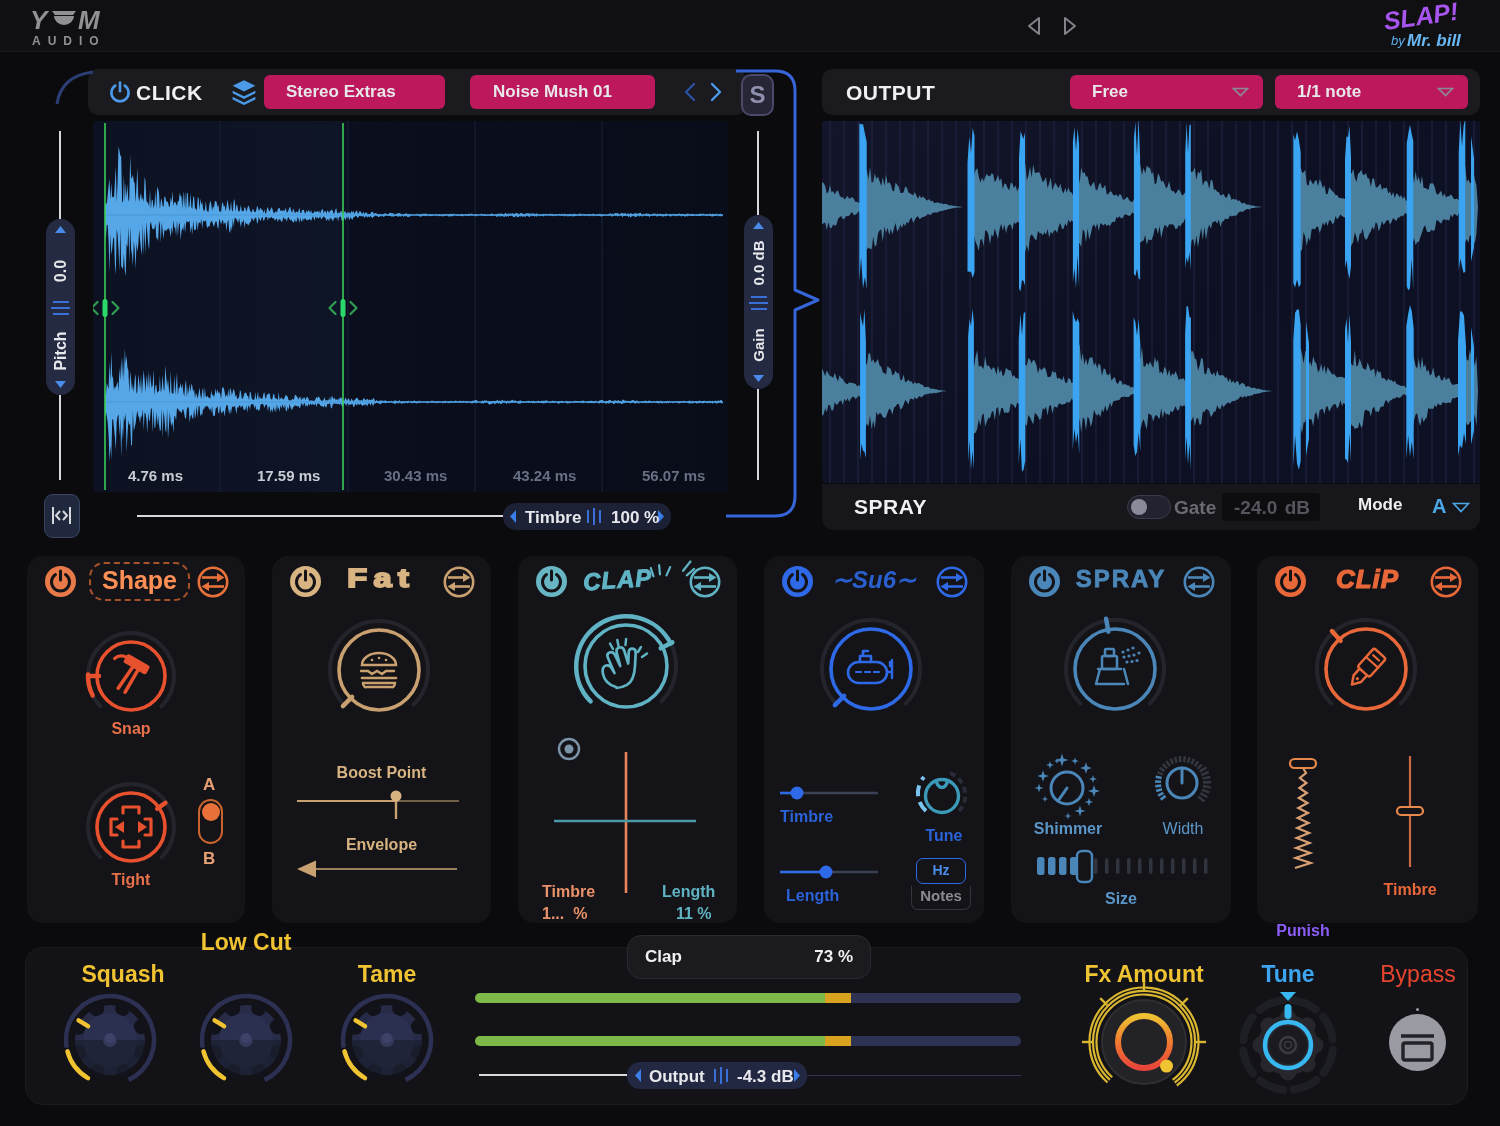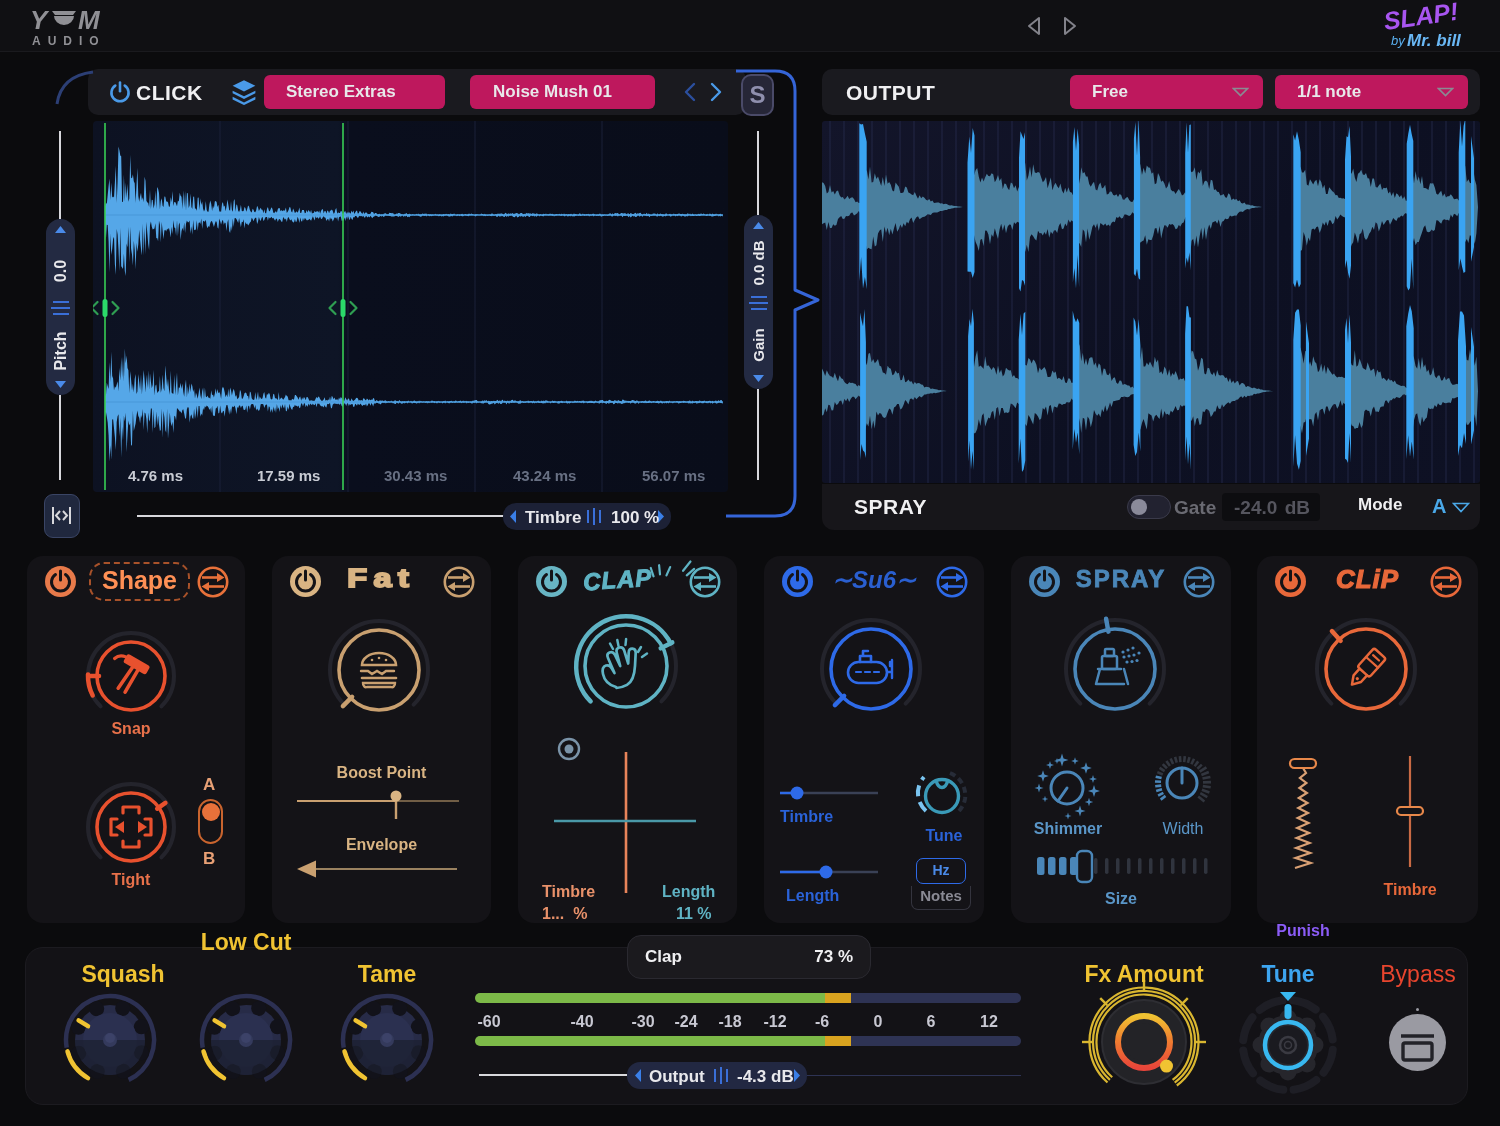--- a/index.html
+++ b/index.html
@@ -687,32 +687,20 @@
       <circle cx="1307.1" cy="95.9" r="8.5" fill="#26262c"></circle>
 <circle cx="1288" cy="115" r="23" fill="none" stroke="#38b8f0" stroke-width="4.5"></circle>
 <circle cx="1288" cy="115" r="19" fill="#1a1a20"></circle>
 <circle cx="1288" cy="115" r="8" fill="none" stroke="#3a3a42" stroke-width="2.5"></circle>
 <circle cx="1288" cy="115" r="3.5" fill="none" stroke="#3a3a42" stroke-width="1.5"></circle>
 <path d="M1280 62 l16 0 l-8 9 z" fill="#38b8f0"></path>
 <rect x="1284.5" y="74" width="7" height="15" rx="3.5" fill="#38b8f0"></rect>
   </svg>
 
   <div class="abs" style="left:475px; top:993px; width:546px; height:10px; border-radius:5px; background:linear-gradient(90deg,#7cb948 0,#7cb948 350px,#d9a31f 350px,#d9a31f 376px,#2e3354 376px);"></div>
-  <div class="abs" style="left:503px; top:1013px; width:546px; height:18px;">
-      <div class="abs" style="left:-39px; top:0; width:50px; text-align:center; color:#c8c8d2; font-size:16px; font-weight:bold;">-60</div>
-      <div class="abs" style="left:54px; top:0; width:50px; text-align:center; color:#c8c8d2; font-size:16px; font-weight:bold;">-40</div>
-      <div class="abs" style="left:115px; top:0; width:50px; text-align:center; color:#c8c8d2; font-size:16px; font-weight:bold;">-30</div>
-      <div class="abs" style="left:158px; top:0; width:50px; text-align:center; color:#c8c8d2; font-size:16px; font-weight:bold;">-24</div>
-      <div class="abs" style="left:202px; top:0; width:50px; text-align:center; color:#c8c8d2; font-size:16px; font-weight:bold;">-18</div>
-      <div class="abs" style="left:247px; top:0; width:50px; text-align:center; color:#c8c8d2; font-size:16px; font-weight:bold;">-12</div>
-      <div class="abs" style="left:294px; top:0; width:50px; text-align:center; color:#c8c8d2; font-size:16px; font-weight:bold;">-6</div>
-      <div class="abs" style="left:350px; top:0; width:50px; text-align:center; color:#c8c8d2; font-size:16px; font-weight:bold;">0</div>
-      <div class="abs" style="left:403px; top:0; width:50px; text-align:center; color:#c8c8d2; font-size:16px; font-weight:bold;">6</div>
-      <div class="abs" style="left:461px; top:0; width:50px; text-align:center; color:#c8c8d2; font-size:16px; font-weight:bold;">12</div>
-    </div>
   <div class="abs" style="left:475px; top:1036px; width:546px; height:10px; border-radius:5px; background:linear-gradient(90deg,#7cb948 0,#7cb948 350px,#d9a31f 350px,#d9a31f 376px,#2e3354 376px);"></div>
   <div class="abs" style="left:479px; top:1074px; width:148px; height:2px; background:#d8d8dc;"></div>
   <div class="abs" style="left:806px; top:1074.5px; width:215px; height:1.6px; background:#2e3354;"></div>
   <div class="abs" style="left:627px; top:1062px; width:180px; height:27px; background:#222842; border-radius:13px;">
     <svg width="180" height="27" viewBox="0 0 180 27">
       <path d="M14 7 L8 13.5 L14 20 Z" fill="#3a7fe8"></path>
       <path d="M167 7 L173 13.5 L167 20 Z" fill="#3a7fe8"></path>
       <text x="22" y="19.5" font-family="Liberation Sans, sans-serif" font-size="17" font-weight="bold" fill="#e8e8ec">Output</text>
       <g stroke="#3a6fd8" stroke-width="2">
           <line x1="88" y1="7" x2="88" y2="20"></line>

